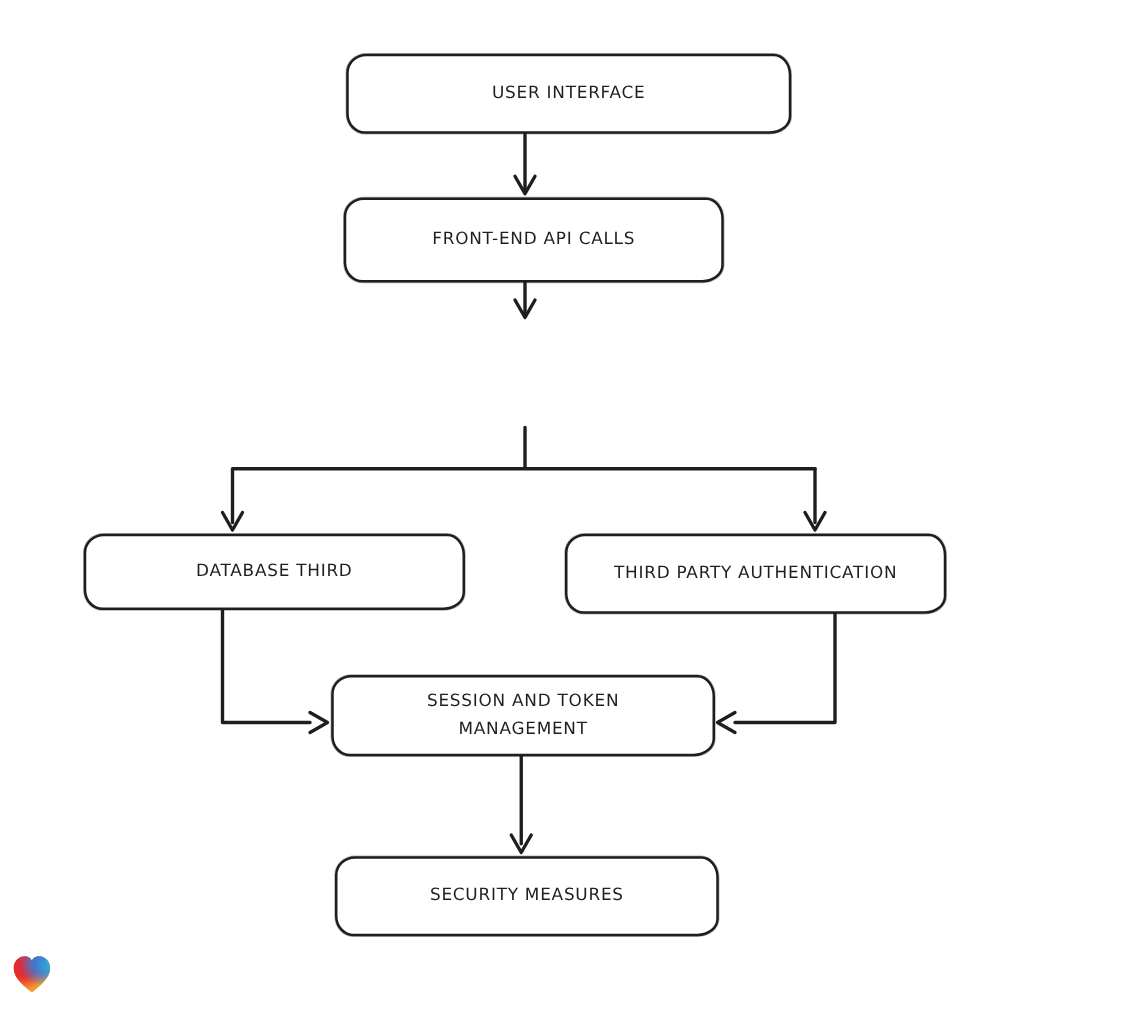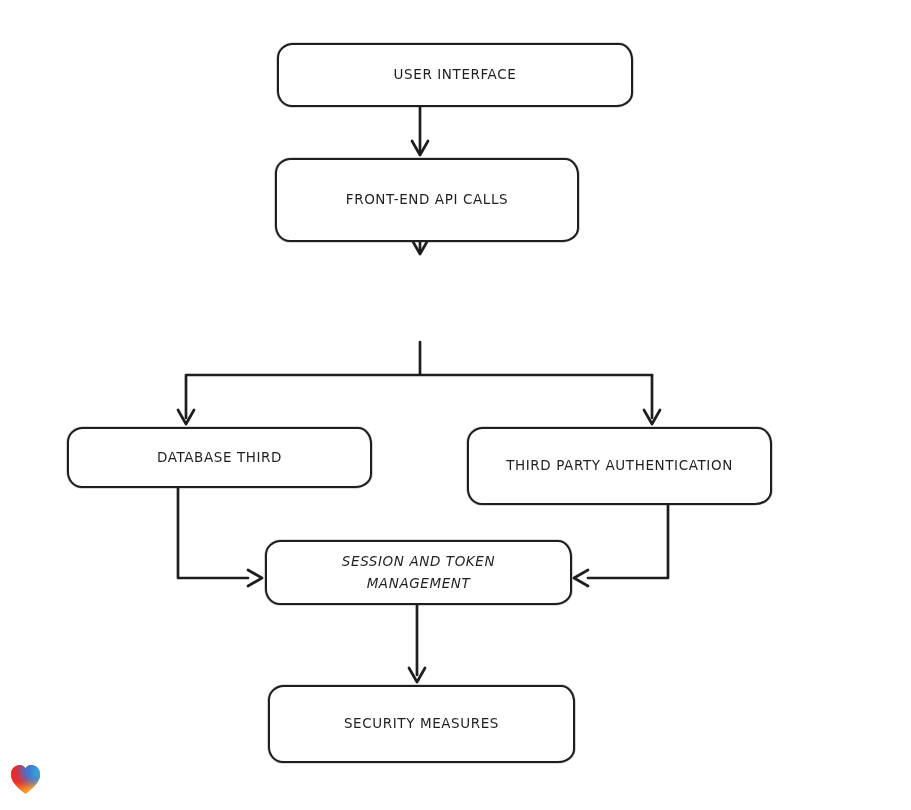--- a/index.html
+++ b/index.html
@@ -36,26 +36,26 @@
   }
   .node .label {
     font-size: 13.5px;
     letter-spacing: 0.6px;
     line-height: 1.6;
     color: #1f1f1f;
     padding: 0 8px;
   }
   
   .n-user      { left: 277px; top: 43px;  width: 356px; height: 64px; }
-  .n-frontend  { left: 275px; top: 158px; width: 304px; height: 84px; }
+  .n-frontend  { left: 275px; top: 158px; width: 304px; height: 68px; }
   .n-backend   { left: 275px; top: 257px; width: 305px; height: 85px; }
   .n-database  { left: 67px;  top: 427px; width: 305px; height: 61px; }
-  .n-thirdparty{ left: 452px; top: 427px; width: 305px; height: 78px; margin-left: 15px; }
-  .n-session   { left: 265px; top: 540px; width: 307px; height: 65px; font-style: italic; }
-  .n-security  { left: 268px; top: 685px; width: 307px; height: 78px; }
+  .n-thirdparty{ left: 452px; top: 427px; width: 305px; height: 64px; }
+  .n-session   { left: 265px; top: 540px; width: 307px; height: 65px; }
+  .n-security  { left: 268px; top: 685px; width: 307px; height: 64px; }
   .n-backend .label { max-width: 240px; }
   .n-session .label { max-width: 200px; }
   .logo {
     position: absolute;
     left: 7px;
     top: 761px;
   }
 </style>
 </head>
 <body>

